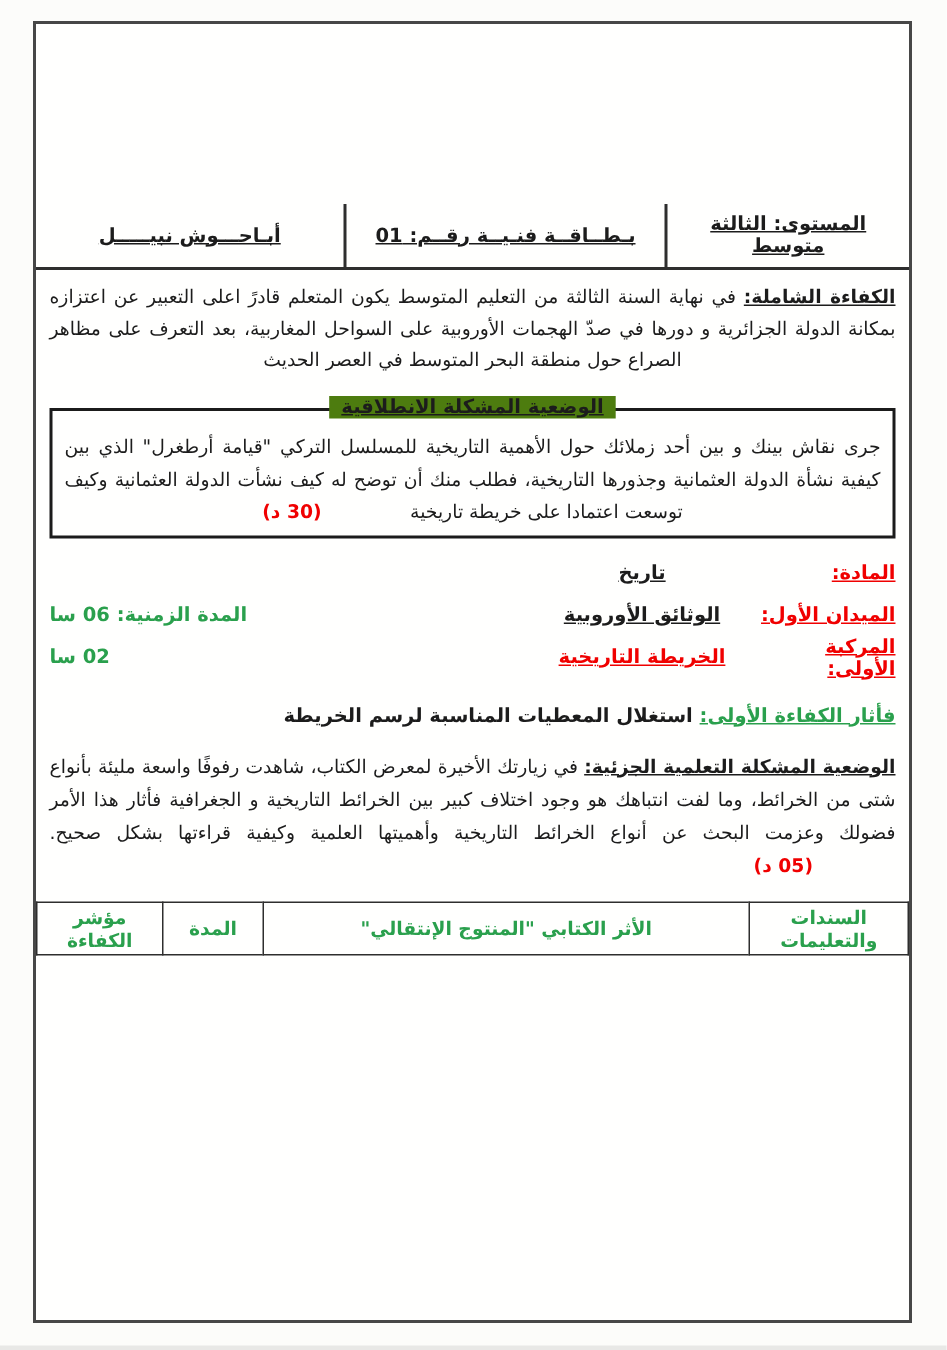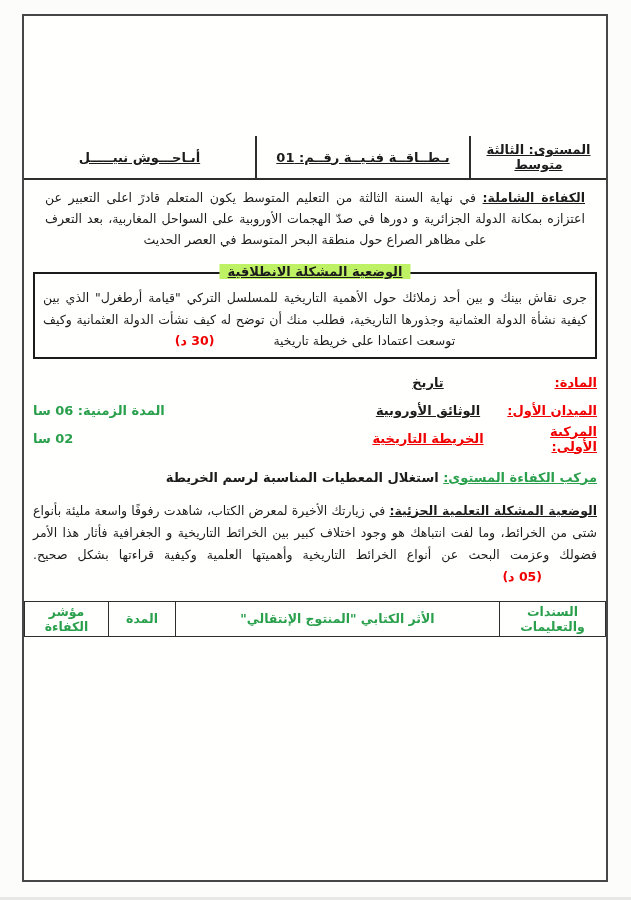--- a/index.html
+++ b/index.html
@@ -14,36 +14,36 @@
     position:absolute; top:14px; left:22px; width:586px; height:868px;
     border:2px solid #474747; background:#fffffe; overflow:hidden;
   }
   .top-space { height:120px; }
 
   
   .hdr { display:flex; height:44px; border-bottom:2px solid var(--line);
          font-weight:bold; font-size:13px; }
   .hdr-cell { height:100%; display:flex; align-items:center; justify-content:center;
               text-align:center; padding:0 4px;text-decoration:underline; }
-  .hdr-level { width:135px; }
+  .hdr-level { width:161px; }
   .hdr-card  { width:216px; border-right:2px solid var(--line); border-left:2px solid var(--line); }
   .hdr-author{ flex:1; }
 
   
-  .para { margin:7px 21px 0; font-size:12.5px; line-height:21px;
+  .para { margin:7px 9px 0; font-size:12.5px; line-height:21px;
           text-align:justify; }
   .para.center-last { text-align-last:center; }
   .h-black { font-weight:bold; text-decoration:underline; }
 
   
   .probbox { margin:22px 9px 0; border:2px solid #1b1b1b; position:relative;
              padding:13px 8px 5px; }
   .probbox .legend {
     position:absolute; top:-10px; right:50%; transform:translateX(50%);
-    background:#bef264; padding:0 8px; font-weight:bold; font-size:13px;
+    background:#4d7c0f; padding:0 8px; font-weight:bold; font-size:13px;
     text-decoration:underline; white-space:nowrap;
   }
   .boxtext { margin:0; font-size:12.5px; line-height:21.5px;
              text-align:justify; text-align-last:center; }
   .dur { color:var(--red); font-weight:bold;margin-top:44px; }
   .dur-box { margin-right:55px; }
 
   
   .meta { margin:10px 9px 0; font-size:13px; font-weight:bold; }
   .mrow { display:flex; align-items:center; height:28px; }
@@ -109,21 +109,21 @@
         <span class="mdur">المدة الزمنية: 06 سا</span>
       </div>
       <div class="mrow">
         <span class="mlabel">المركبة الأولى:</span>
         <span class="mvalue red">الخريطة التاريخية</span>
         <span class="mdur">02 سا</span>
       </div>
     </div>
 
     <p class="comp">
-      <span class="h-green">مركب الكفاءة المستوى:</span>
+      <span class="h-green">فأثار الكفاءة الأولى:</span>
       <span>استغلال المعطيات المناسبة لرسم الخريطة</span>
     </p>
 
     <p class="pp">
       <span class="h-black">الوضعية المشكلة التعلمية الجزئية:</span>
       <span>في زيارتك الأخيرة لمعرض الكتاب، شاهدت رفوفًا واسعة مليئة بأنواع شتى من الخرائط، وما لفت انتباهك هو وجود اختلاف كبير بين الخرائط التاريخية و الجغرافية فأثار هذا الأمر فضولك وعزمت البحث عن أنواع الخرائط التاريخية وأهميتها العلمية وكيفية قراءتها بشكل صحيح.</span>
       <span class="dur dur-box">(05 د)</span>
     </p>
 
     <table class="sched">

